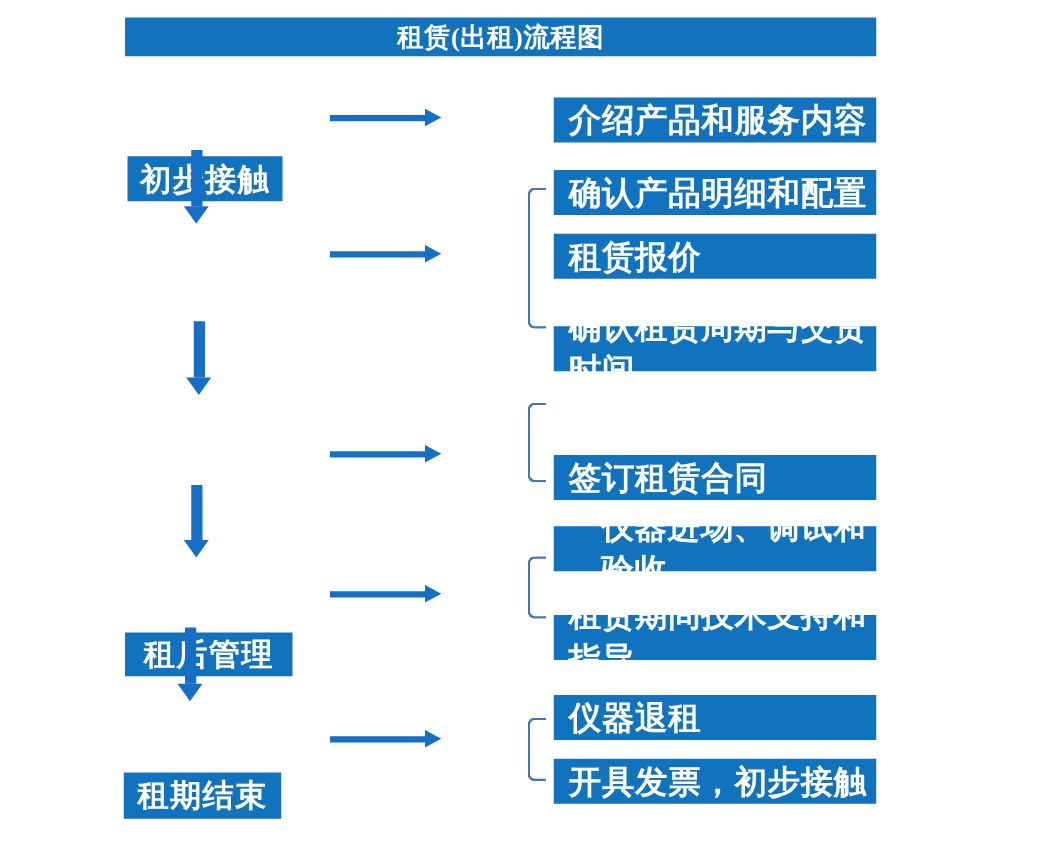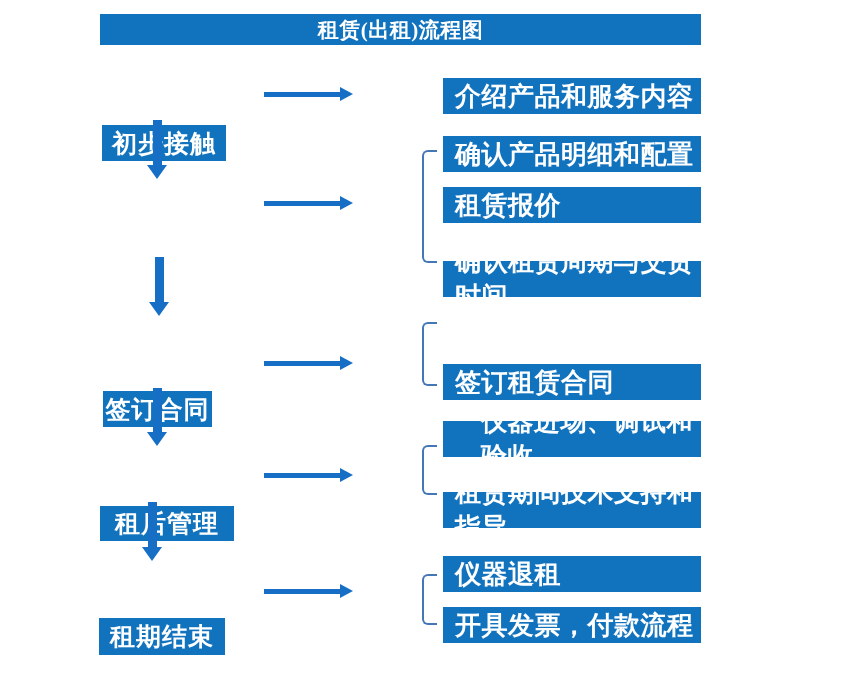--- a/index.html
+++ b/index.html
@@ -70,21 +70,20 @@
   }
 </style>
 </head>
 <body>
 
 <div class="canvas">
 
   <div class="bluebox title-bar">租赁(出租)流程图</div>
 
   <div class="bluebox step" style="left:102px; top:77px;  width:124px; height:36px;">初步接触</div>
-  <div class="bluebox step" style="left:103px; top:343px; width:109px; height:36px;">签订合同</div>
   <div class="bluebox step" style="left:100px; top:458px; width:134px; height:35px;">租后管理</div>
   <div class="bluebox step" style="left:99px;  top:570px; width:126px; height:37px;">租期结束</div>
 
   <div class="varrow" style="left:147px; top:120px; height:59px;">
     <div class="shaft"></div>
     <div class="head"></div>
   </div>
   <div class="varrow" style="left:149px; top:257px; height:59px;">
     <div class="shaft"></div>
     <div class="head"></div>
@@ -125,15 +124,15 @@
   <div class="bracket" style="top:574px; height:51px;"></div>
 
   <div class="bluebox detail" style="top:78px;">介绍产品和服务内容</div>
   <div class="bluebox detail" style="top:136px;">确认产品明细和配置</div>
   <div class="bluebox detail" style="top:187px;font-family:Liberation Mono, monospace;">租赁报价</div>
   <div class="bluebox detail" style="top:245px;margin-top:16px;">确认租赁周期与交货时间</div>
   <div class="bluebox detail" style="top:364px;">签订租赁合同</div>
   <div class="bluebox detail" style="top:421px;padding-left:38px;">仪器进场、调试和验收</div>
   <div class="bluebox detail" style="top:492px;">租赁期间技术支持和指导</div>
   <div class="bluebox detail" style="top:556px;">仪器退租</div>
-  <div class="bluebox detail" style="top:607px;">开具发票，付款流程</div>
+  <div class="bluebox detail" style="top:607px;">开具发票，初步接触</div>
 
 </div>
 
 </body></html>

